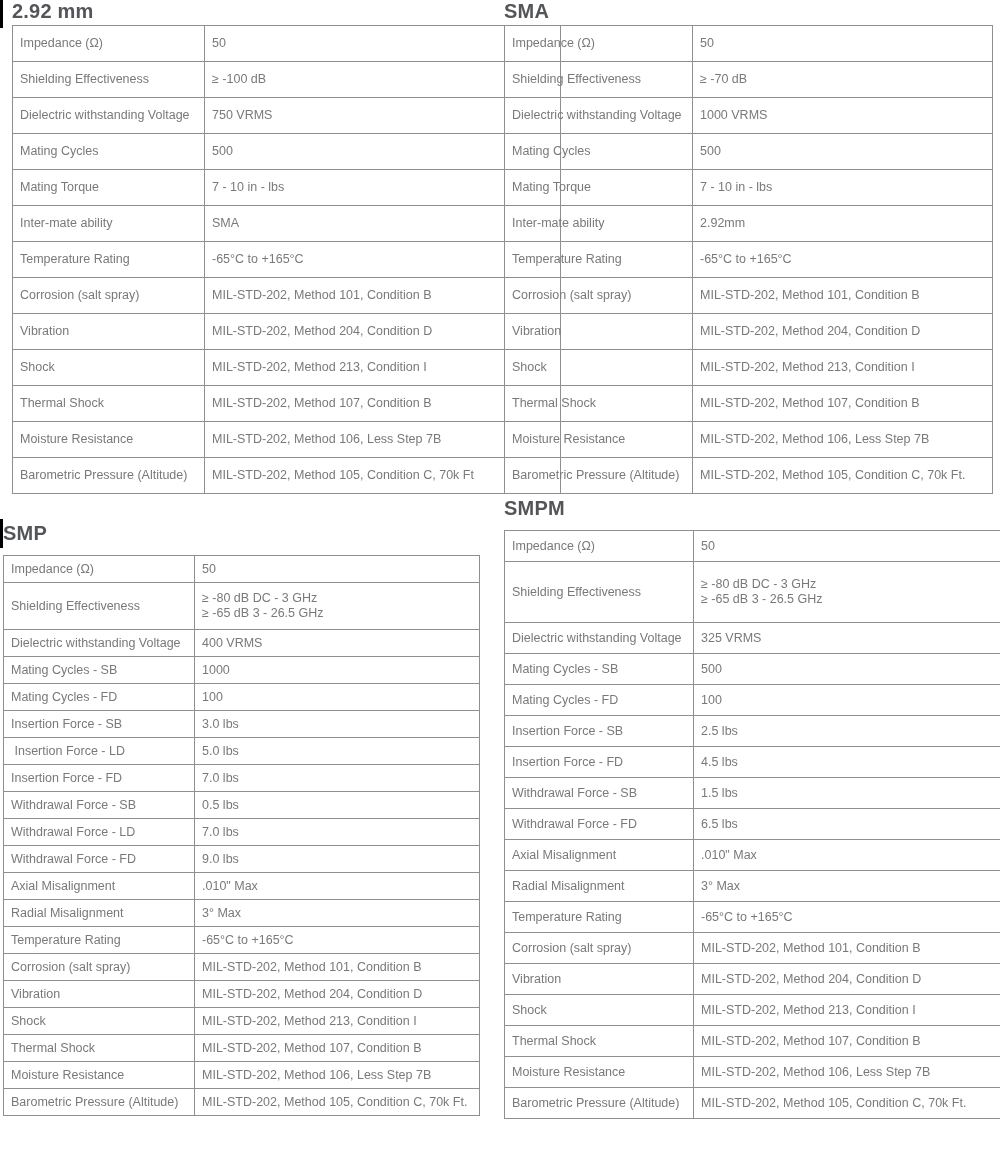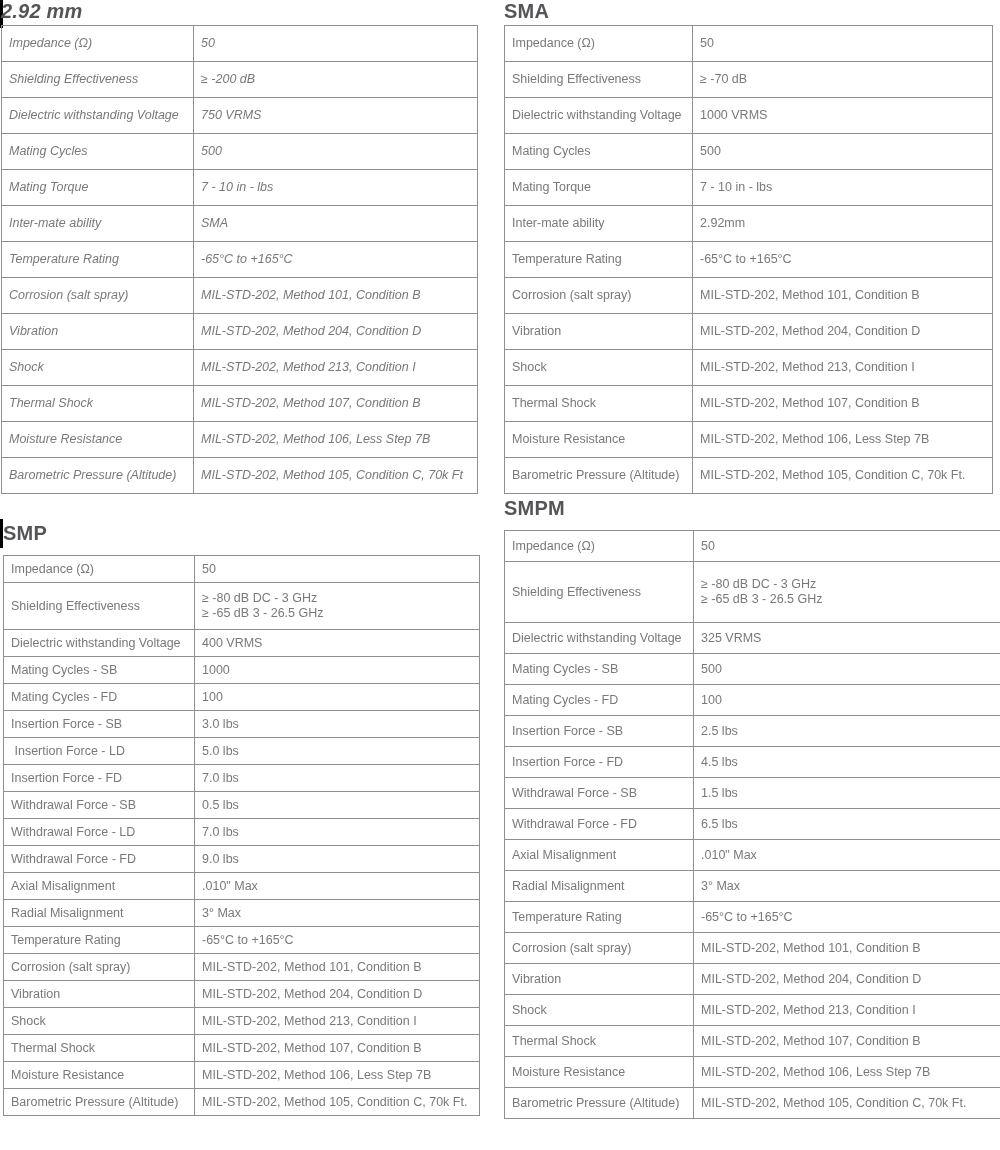--- a/index.html
+++ b/index.html
@@ -2,21 +2,21 @@
 <html style="--bg: #ffffff; --title-color: #545559; --text-color: #77797c; --border-color: #8f8f8f; --bar-color: #000000;"><head>
 <meta charset="utf-8">
 <style>
   html, body { margin:0; padding:0; }
   body {
     width:1000px; height:1150px; background:#ffffff;
     font-family:"Liberation Sans","DejaVu Sans",sans-serif;
   }
   .page { position:relative; width:1000px; height:1150px; overflow:hidden; background:var(--bg,#ffffff); }
   .panel { position:absolute; }
-  .p-292  { left:1px;   top:1px;   width:477px;font-style:italic; }
+  .p-292  { left:12px;   top:1px;   width:549px; }
   .p-sma  { left:504px; top:1px;   width:489px; }
   .p-smp  { left:3px;   top:521px; width:477px; }
   .p-smpm { left:504px; top:496px; width:562px; }
   .title {
     font-size:20px; line-height:21px; font-weight:bold;
     color:var(--title-color,#545559); margin:0 0 3px 0; letter-spacing:0.2px;
   }
   .p-smp .title, .p-smpm .title { line-height:24px; margin-bottom:10px; }
   .tbl { border-collapse:collapse; table-layout:fixed; width:100%;padding-left:24px; }
   .tbl td {
@@ -57,21 +57,21 @@
           <col class="c1">
           <col>
         </colgroup>
       <tbody>
           <tr>
             <td>Impedance (Ω)</td>
             <td>50</td>
           </tr>
           <tr>
             <td>Shielding Effectiveness</td>
-            <td>≥ -200 dB</td>
+            <td>≥ -100 dB</td>
           </tr>
           <tr>
             <td>Dielectric withstanding Voltage</td>
             <td>750 VRMS</td>
           </tr>
           <tr>
             <td>Mating Cycles</td>
             <td>500</td>
           </tr>
           <tr>

